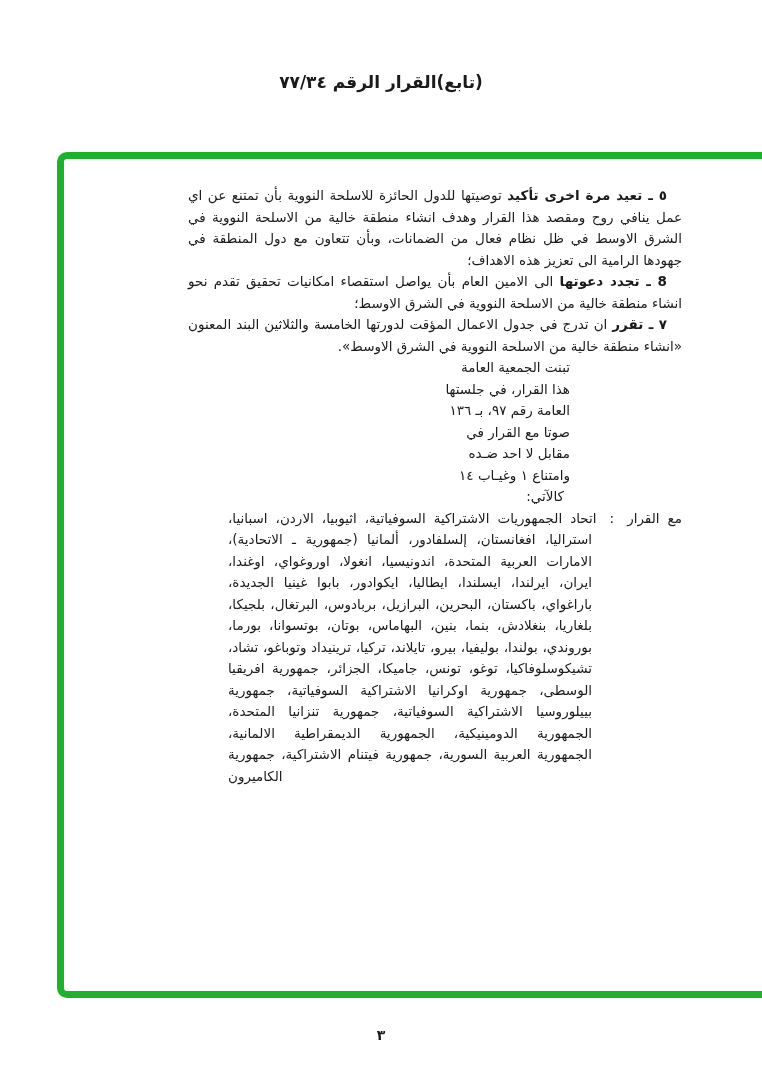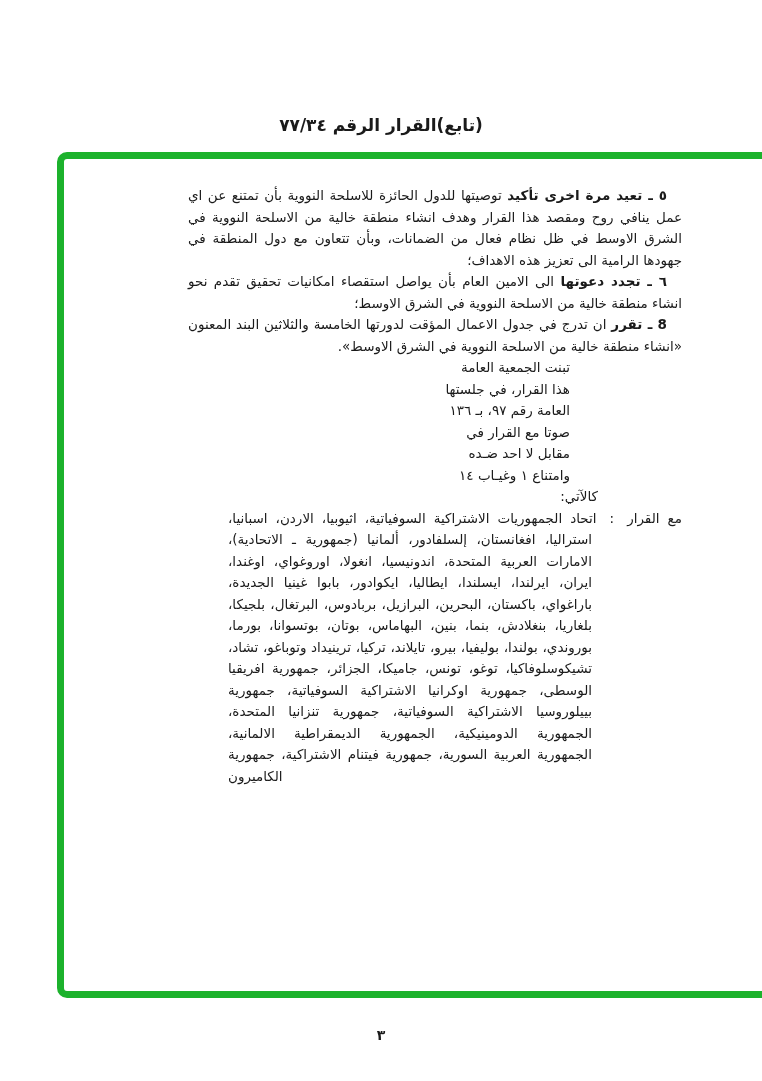--- a/index.html
+++ b/index.html
@@ -15,21 +15,20 @@
     overflow: hidden;
   }
   
   .doc-title {
     position: absolute;
     top: 72px; left: 0; right: 0;
     text-align: center;
     font-size: 17px;
     font-weight: 700;
     letter-spacing: 0.2px;
-    margin-top: 43px;
   }
   .doc-subtitle {
     position: absolute;
     top: 106px; left: 40px; right: 40px;
     text-align: center;
     font-size: 10.5px;
     font-weight: 700;
     line-height: 16px;
     white-space: nowrap;
   }
@@ -55,21 +54,21 @@
     text-align: justify;
   }
   .para { text-indent: 15px; }
   .para .lead { font-weight: 700; }
   .adoption {
     margin-right: 112px;
     width: 126px;
     text-align: right;
   }
   .adoption-tail {
-    margin-right: 84px;
+    margin-right: 118px;
     width: 126px;
     text-align: right;
     padding-left: 20px;
   }
   .vote {
     padding-right: 90px;
     text-indent: -90px;
     text-align: justify;
     text-align-last: left;
     margin-left: 40px;
@@ -94,26 +93,26 @@
 
   <div class="frame">
     <div class="frame-content">
 
       <p class="para">
         <span class="lead">٥ ـ تعيد مرة اخرى تأكيد</span>
         <span>توصيتها للدول الحائزة للاسلحة النووية بأن تمتنع عن اي عمل ينافي روح ومقصد هذا القرار وهدف انشاء منطقة خالية من الاسلحة النووية في الشرق الاوسط في ظل نظام فعال من الضمانات، وبأن تتعاون مع دول المنطقة في جهودها الرامية الى تعزيز هذه الاهداف؛</span>
       </p>
 
       <p class="para">
-        <span class="lead">٦ ـ تجدد دعوتها</span>
+        <span class="lead">8 ـ تجدد دعوتها</span>
         <span>الى الامين العام بأن يواصل استقصاء امكانيات تحقيق تقدم نحو انشاء منطقة خالية من الاسلحة النووية في الشرق الاوسط؛</span>
       </p>
 
       <p class="para">
-        <span class="lead">8 ـ تقرر</span>
+        <span class="lead">٧ ـ تقرر</span>
         <span>ان تدرج في جدول الاعمال المؤقت لدورتها الخامسة والثلاثين البند المعنون «انشاء منطقة خالية من الاسلحة النووية في الشرق الاوسط».</span>
       </p>
 
       <p class="adoption">تبنت الجمعية العامة هذا القرار، في جلستها العامة رقم ٩٧، بـ ١٣٦ صوتا مع القرار في مقابل لا احد ضـده وامتناع ١ وغيـاب ١٤</p>
 
       <p class="adoption-tail">كالآتي:</p>
 
       <p class="vote">
         <span>مع القرار</span><span class="vote-sep">:</span><span>اتحاد الجمهوريات الاشتراكية السوفياتية، اثيوبيا، الاردن، اسبانيا، استراليا، افغانستان، إلسلفادور، ألمانيا (جمهورية ـ الاتحادية)، الامارات العربية المتحدة، اندونيسيا، انغولا، اوروغواي، اوغندا، ايران، ايرلندا، ايسلندا، ايطاليا، ايكوادور، بابوا غينيا الجديدة، باراغواي، باكستان، البحرين، البرازيل، بربادوس، البرتغال، بلجيكا، بلغاريا، بنغلادش، بنما، بنين، البهاماس، بوتان، بوتسوانا، بورما، بوروندي، بولندا، بوليفيا، بيرو، تايلاند، تركيا، ترينيداد وتوباغو، تشاد، تشيكوسلوفاكيا، توغو، تونس، جاميكا، الجزائر، جمهورية افريقيا الوسطى، جمهورية اوكرانيا الاشتراكية السوفياتية، جمهورية بييلوروسيا الاشتراكية السوفياتية، جمهورية تنزانيا المتحدة، الجمهورية الدومينيكية، الجمهورية الديمقراطية الالمانية، الجمهورية العربية السورية، جمهورية فيتنام الاشتراكية، جمهورية الكاميرون</span>
       </p>

